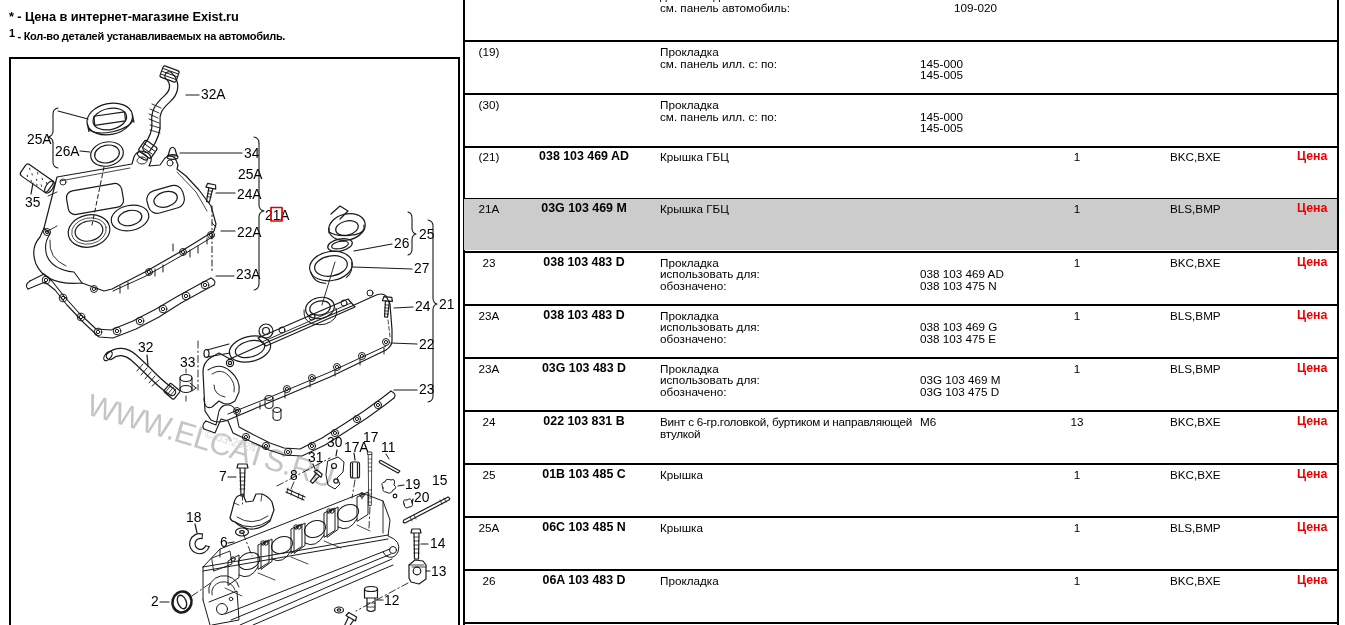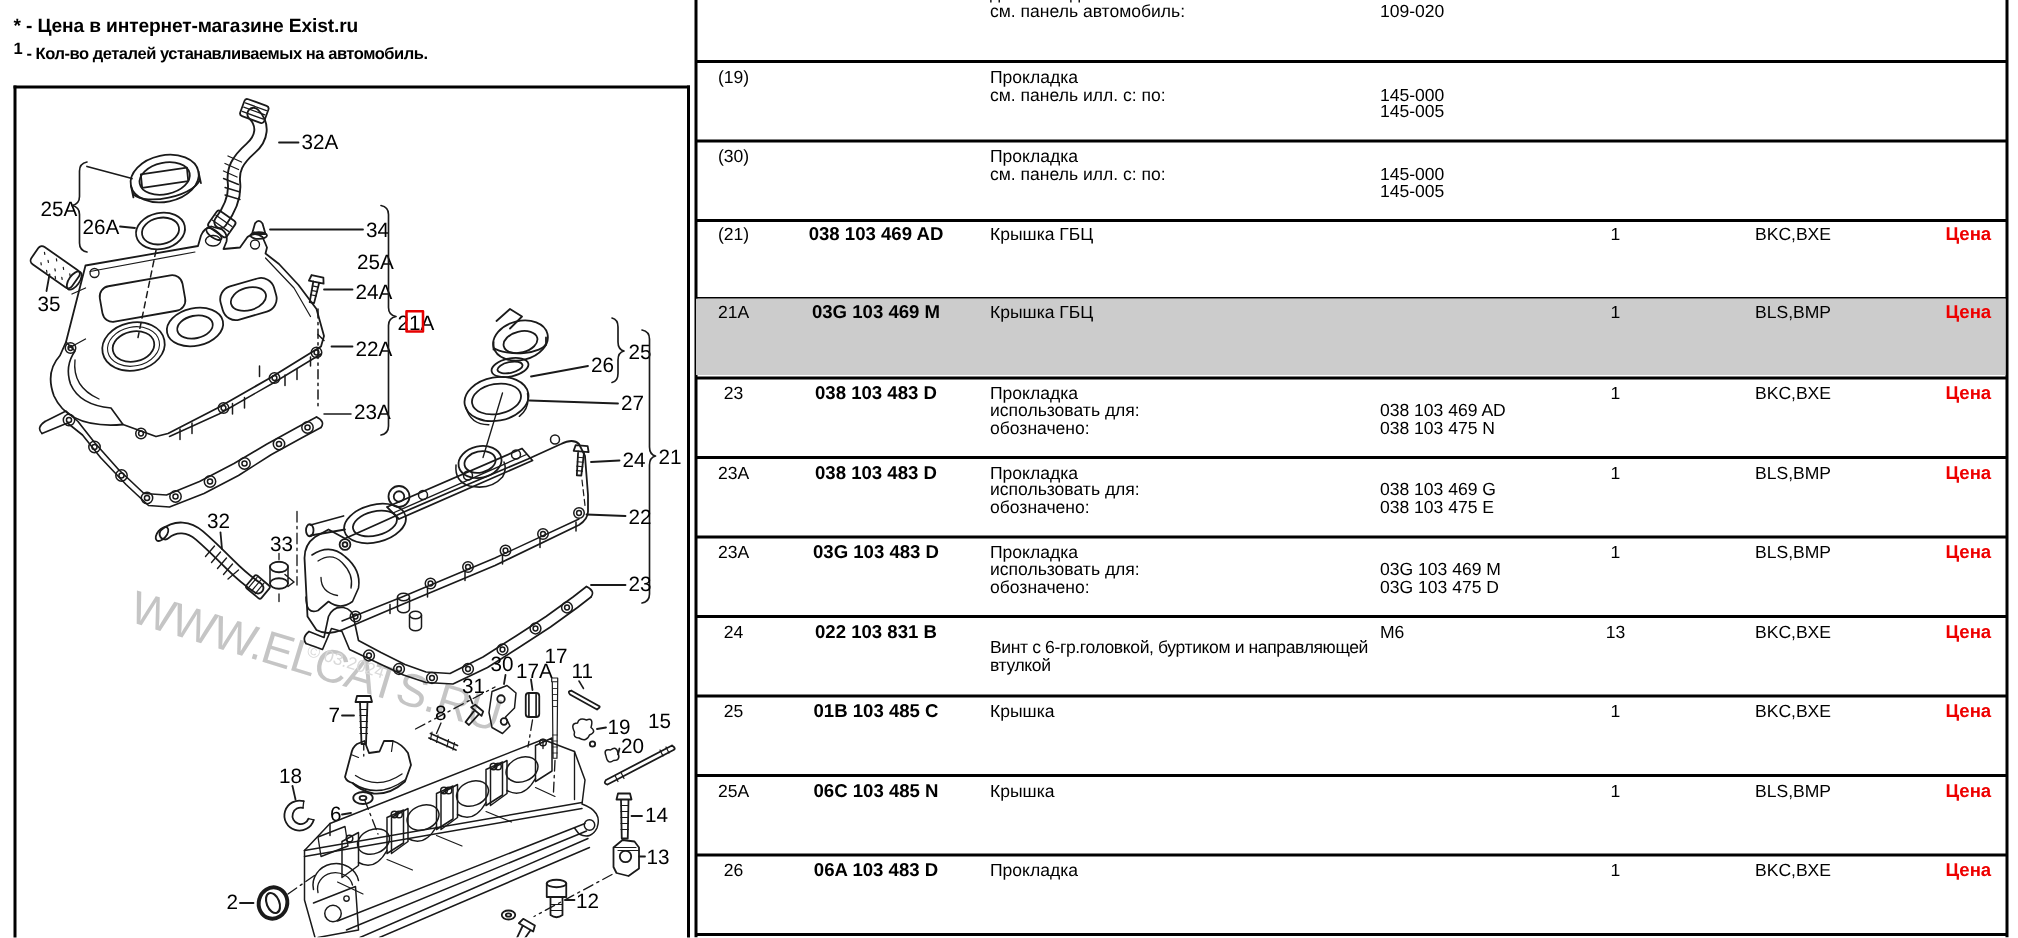--- a/index.html
+++ b/index.html
@@ -33,21 +33,21 @@
 <div class="ln" style="left:464px;top:304px;width:874px;"></div>
 <div class="ln" style="left:464px;top:357px;width:874px;"></div>
 <div class="ln" style="left:464px;top:410px;width:874px;"></div>
 <div class="ln" style="left:464px;top:463px;width:874px;"></div>
 <div class="ln" style="left:464px;top:516px;width:874px;"></div>
 <div class="ln" style="left:464px;top:569px;width:874px;"></div>
 <div class="ln" style="left:464px;top:622px;width:874px;"></div>
 
 <div class="t ds" style="top:-10px;">для а/м с двигателем</div>
 <div class="t ds" style="top:2px;">см. панель автомобиль:</div>
-<div class="t c4" style="top:2px;">109-020</div>
+<div class="t c4" style="top:2px;margin-left:34px;">109-020</div>
 
 <div class="t pos" style="top:46px;">(19)</div>
 <div class="t ds" style="top:46px;">Прокладка
 см. панель илл. с: по:</div>
 <div class="t c4" style="top:57.5px;">145-000
 145-005</div>
 
 <div class="t pos" style="top:99px;">(30)</div>
 <div class="t ds" style="top:99px;">Прокладка
 см. панель илл. с: по:</div>
@@ -96,21 +96,21 @@
 использовать для:
 обозначено:</div>
 <div class="t c4" style="top:374px;">03G 103 469 M
 03G 103 475 D</div>
 <div class="t q" style="top:362.5px;">1</div>
 <div class="t md" style="top:362.5px;">BLS,BMP</div>
 <div class="t pr" style="top:362.5px;">Цена</div>
 
 <div class="t pos" style="top:416px;">24</div>
 <div class="t pn" style="top:416px;">022 103 831 B</div>
-<div class="t ds" style="top:416px;letter-spacing:-0.25px;margin-top:10px;">Винт с 6-гр.головкой, буртиком и направляющей
+<div class="t ds" style="top:416px;letter-spacing:-0.25px;">Винт с 6-гр.головкой, буртиком и направляющей
 втулкой</div>
 <div class="t c4" style="top:416px;">М6</div>
 <div class="t q" style="top:416px;">13</div>
 <div class="t md" style="top:416px;">BKC,BXE</div>
 <div class="t pr" style="top:416px;">Цена</div>
 
 <div class="t pos" style="top:469px;">25</div>
 <div class="t pn" style="top:469px;">01B 103 485 C</div>
 <div class="t ds" style="top:469px;">Крышка</div>
 <div class="t q" style="top:469px;">1</div>

